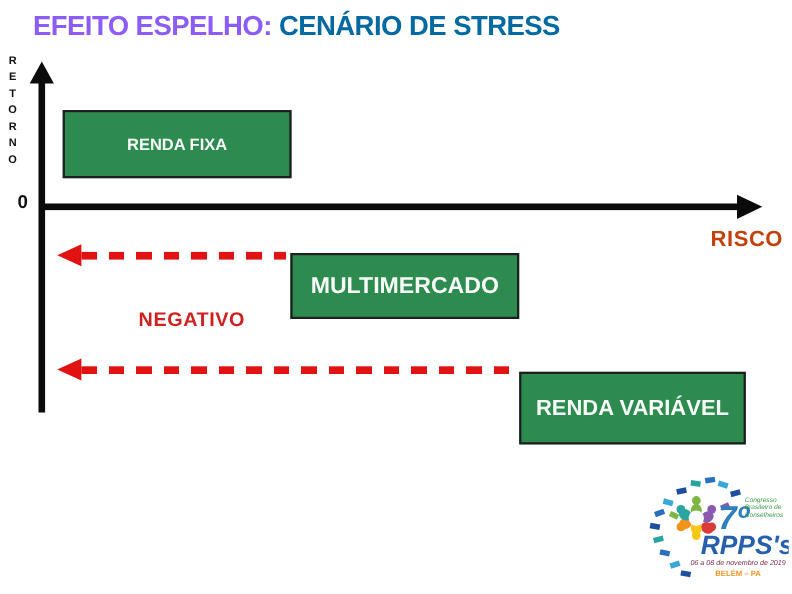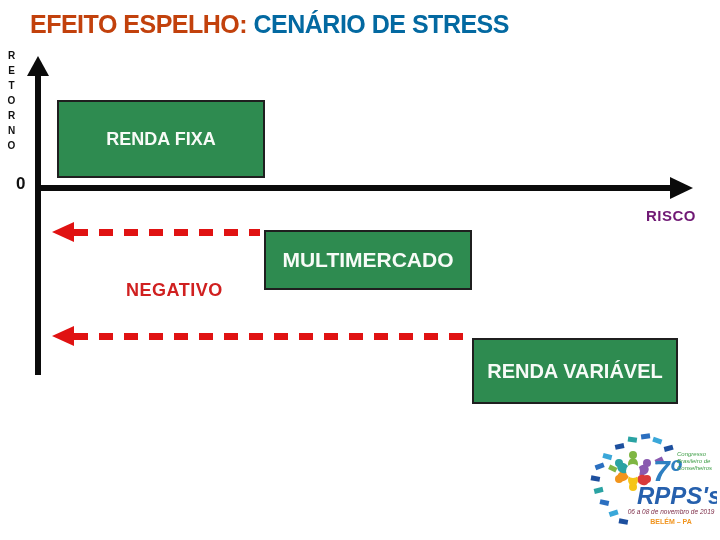--- a/index.html
+++ b/index.html
@@ -6,21 +6,21 @@
   body{
     width:720px;height:540px;position:relative;background:#ffffff;overflow:hidden;
     font-family:"Liberation Sans", sans-serif;
   }
   .abs{position:absolute;}
 
   
   .title{
     left:30px;top:10px;font-size:25px;font-weight:bold;letter-spacing:-0.5px;white-space:nowrap;
   }
-  .title .t-green{color:#c2410c;}
+  .title .t-green{color:#8b5cf6;}
   .title .t-red{color:#0369a1;}
 
   
   .y-axis-label{
     left:4px;top:50px;width:14px;
     writing-mode:vertical-rl;text-orientation:upright;
     font-size:10px;font-weight:bold;color:#111;letter-spacing:4px;line-height:14px;
   }
   .y-axis-line{left:35px;top:74px;width:6px;height:301px;background:#0b0b0b;}
   .y-axis-arrow{
@@ -28,29 +28,29 @@
     border-left:11px solid transparent;border-right:11px solid transparent;
     border-bottom:20px solid #0b0b0b;
   }
   .x-axis-line{left:38px;top:185px;width:634px;height:6px;background:#0b0b0b;}
   .x-axis-arrow{
     left:670px;top:177px;width:0;height:0;
     border-top:11px solid transparent;border-bottom:11px solid transparent;
     border-left:23px solid #0b0b0b;
   }
   .origin{left:16px;top:174px;font-size:17px;font-weight:bold;color:#111;}
-  .x-label{left:646px;top:207px;font-size:15px;font-weight:bold;color:#701a75;letter-spacing:0.5px;}
+  .x-label{left:646px;top:207px;font-size:20px;font-weight:bold;color:#c2410c;letter-spacing:0.5px;}
 
   
   .gbox{
     background:#2e8b50;border:2px solid #1f1f1f;color:#f7fbf7;
     display:flex;align-items:center;justify-content:center;
     font-weight:bold;box-sizing:border-box;white-space:nowrap;
   }
-  .box-rf{left:57px;top:100px;width:208px;height:78px;font-size:18px;}
+  .box-rf{left:57px;top:100px;width:208px;height:62px;font-size:15px;}
   .box-mm{left:264px;top:202px;width:208px;height:60px;font-size:21px;margin-top:28px;}
   .box-rv{left:472px;top:302px;width:206px;height:66px;font-size:20px;margin-top:36px;}
 
   
   .dash-line{
     height:7px;
     background:repeating-linear-gradient(90deg,#e01212 0 14px,transparent 14px 25px);
   }
   .dash1{left:74px;top:229px;width:186px;}
   .dash2{left:74px;top:333px;width:394px;}

